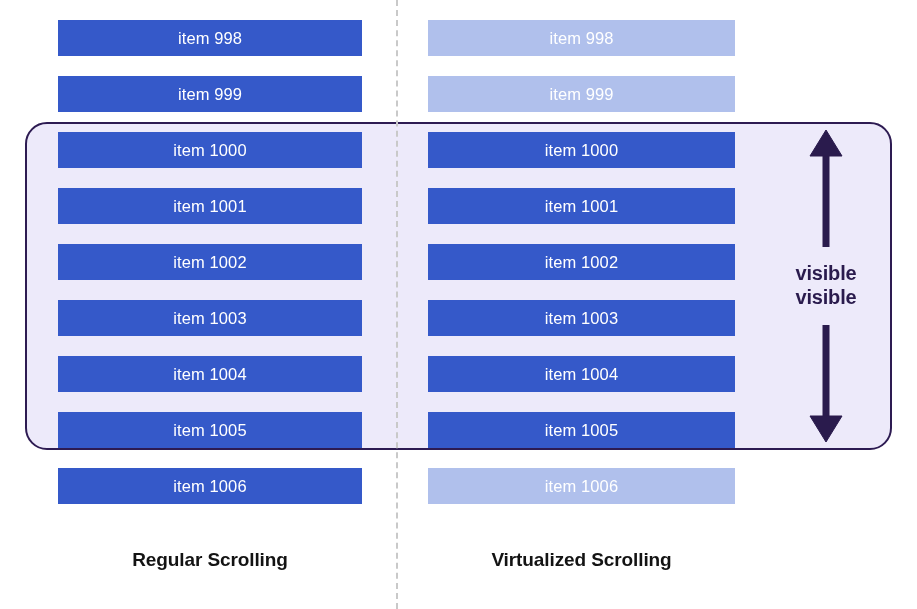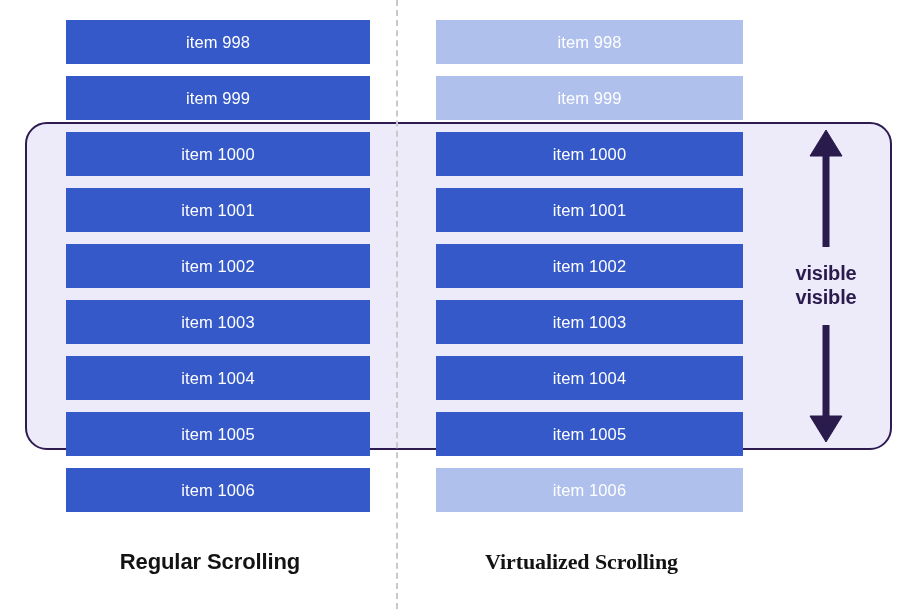--- a/index.html
+++ b/index.html
@@ -49,47 +49,47 @@
   .column {
     position: absolute;
     top: 0;
     z-index: 3;
   }
   .col-left  { left: 58px;  width: 304px; }
   .col-right { left: 428px; width: 307px; }
 
   .item-bar {
     position: absolute;
-    left: 8px;
+    left: 0;
     width: 100%;
-    height: 44px;
+    height: 36px;
     display: flex;
     align-items: center;
     justify-content: center;
     font-size: 16.5px;
     letter-spacing: 0.1px;
     color: #ffffff;
     box-sizing: border-box;
   }
   .item-bar.solid  { background: #3559c9; }
   .item-bar.faded  { background: #b0c0ec; }
 
   
   .caption {
     position: absolute;
     top: 549px;
-    font-size: 22px;
+    font-size: 19px;
     font-weight: bold;
     color: #131313;
     text-align: center;
     z-index: 4;
     letter-spacing: -0.1px;
   }
   .caption-left  { left: 58px;  width: 304px; }
-  .caption-right { left: 428px; width: 307px; font-family: Liberation Serif, serif; }
+  .caption-right { left: 428px; width: 307px; }
 
   
   .annotation {
     position: absolute;
     left: 762px;
     top: 130px;
     width: 128px;
     height: 312px;
     z-index: 5;
     display: flex;

